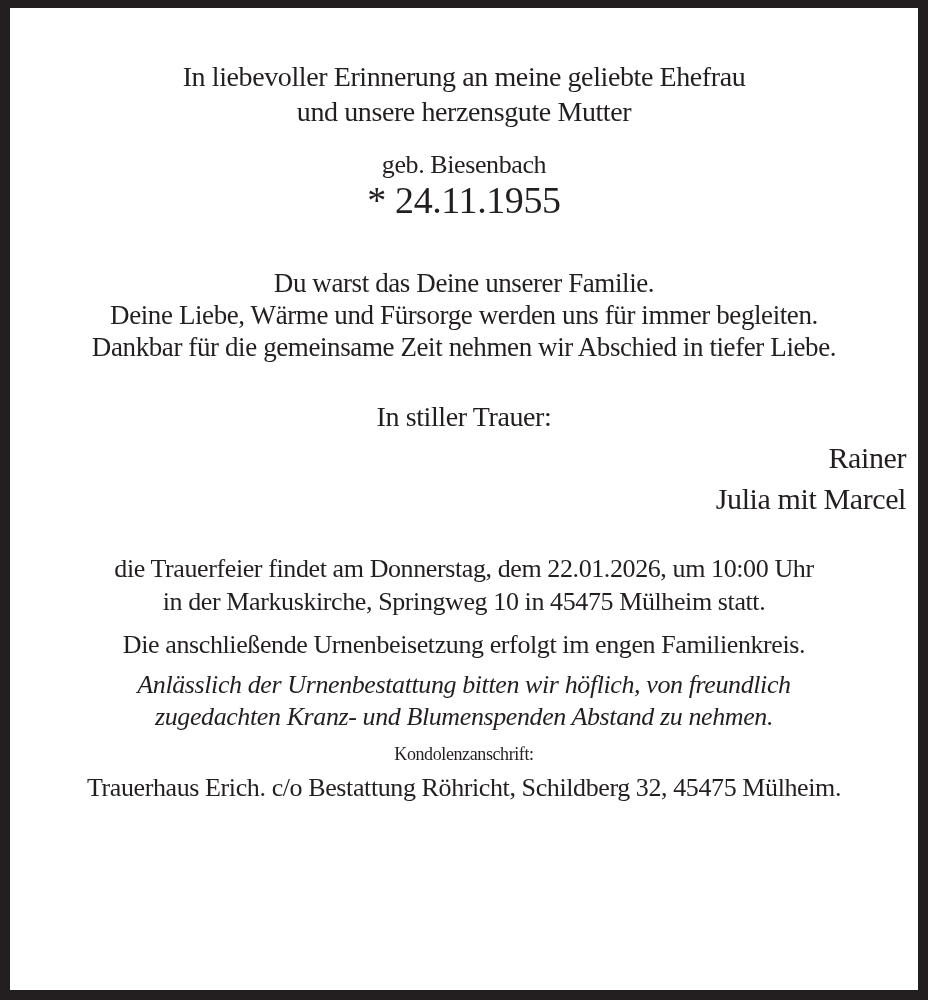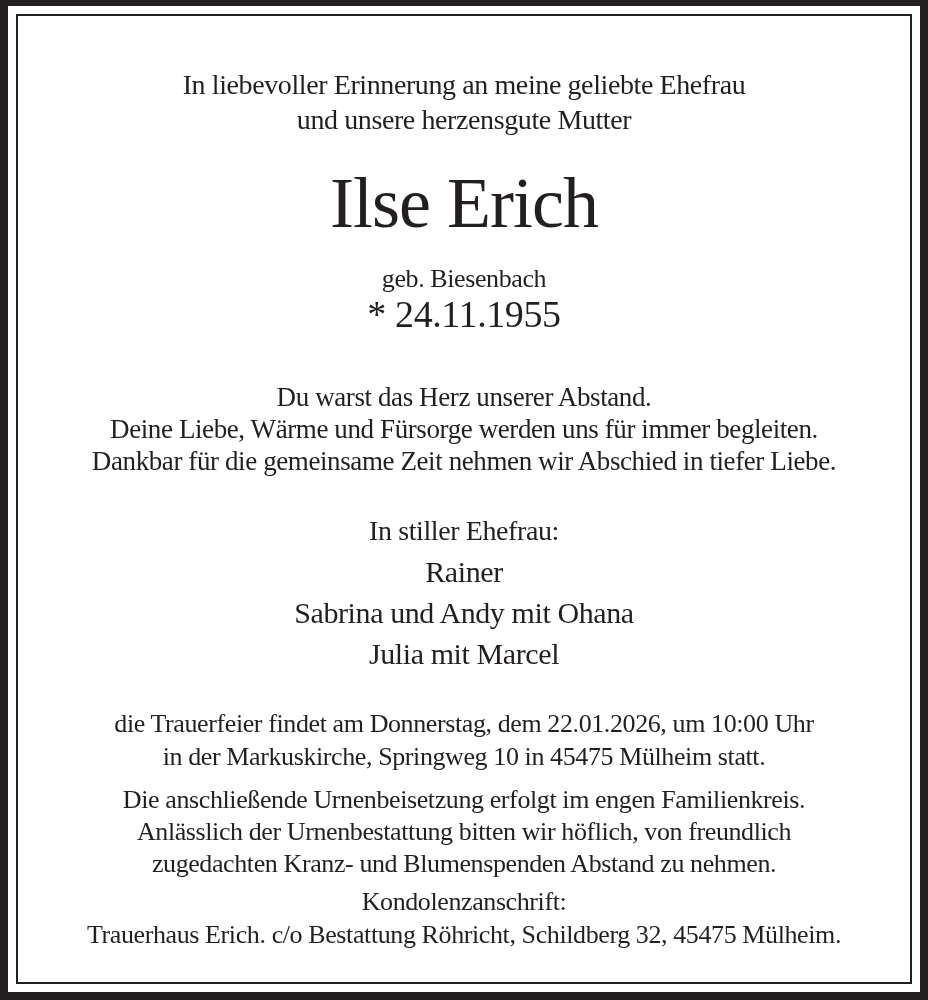--- a/index.html
+++ b/index.html
@@ -7,21 +7,20 @@
     padding: 0;
     background: #ffffff;
   }
   .frame {
     box-sizing: border-box;
     width: 928px;
     height: 1000px;
     border-style: solid;
     border-color: #231f20;
     border-width: 6px 8px 8px 8px;
-    padding: 8px;
     background: #ffffff;
   }
   .inner {
     box-sizing: border-box;
     width: 100%;
     height: 100%;
     border: 2px solid #231f20;
     padding: 17px 12px 10px 12px;
     overflow: hidden;
     text-align: center;
@@ -60,79 +59,80 @@
     line-height: 32px;
   }
   .mourning-header {
     margin-top: 38px;
     font-size: 28px;
     line-height: 32px;
   }
   .mourners {
     margin-top: 4px;
     font-size: 30px;
+    text-align: right;
   }
   .mourners .line {
     line-height: 41px;
   }
   .service {
     margin-top: 33px;
     font-size: 26px;
     line-height: 33px;
   }
   .urn {
     margin-top: 10px;
     font-size: 26px;
     line-height: 33px;
   }
   .flowers {
+    margin-top: 8px;
     font-size: 26px;
     line-height: 32px;
+    font-style: italic;
   }
   .condolence-header {
     margin-top: 6px;
-    font-size: 26px;
+    font-size: 18px;
     line-height: 31px;
   }
   .condolence-address {
     margin-top: 2px;
     font-size: 26px;
     line-height: 31px;
   }
 </style>
 </head>
 <body style="color: rgb(35, 31, 32); background: rgb(255, 255, 255);">
 
 <div class="frame">
   <div class="inner">
 
     <div class="intro">
       <div class="line">In liebevoller Erinnerung an meine geliebte Ehefrau</div>
       <div class="line">und unsere herzensgute Mutter</div>
     </div>
 
-    <div class="name line">Ilse Erich</div>
 
     <div class="maiden line">geb. Biesenbach</div>
 
     <div class="dates">
       <span class="line">* 24.11.1955</span>
     </div>
 
     <div class="tribute">
-      <div class="line">Du warst das Herz unserer Abstand.</div>
+      <div class="line">Du warst das Deine unserer Familie.</div>
       <div class="line">Deine Liebe, Wärme und Fürsorge werden uns für immer begleiten.</div>
       <div class="line">Dankbar für die gemeinsame Zeit nehmen wir Abschied in tiefer Liebe.</div>
     </div>
 
-    <div class="mourning-header line">In stiller Ehefrau:</div>
+    <div class="mourning-header line">In stiller Trauer:</div>
 
     <div class="mourners">
       <div class="line">Rainer</div>
-      <div class="line">Sabrina und Andy mit Ohana</div>
       <div class="line">Julia mit Marcel</div>
     </div>
 
     <div class="service">
       <div class="line">die Trauerfeier findet am Donnerstag, dem 22.01.2026, um 10:00 Uhr</div>
       <div class="line">in der Markuskirche, Springweg 10 in 45475 Mülheim statt.</div>
     </div>
 
     <div class="urn line">Die anschließende Urnenbeisetzung erfolgt im engen Familienkreis.</div>
 

